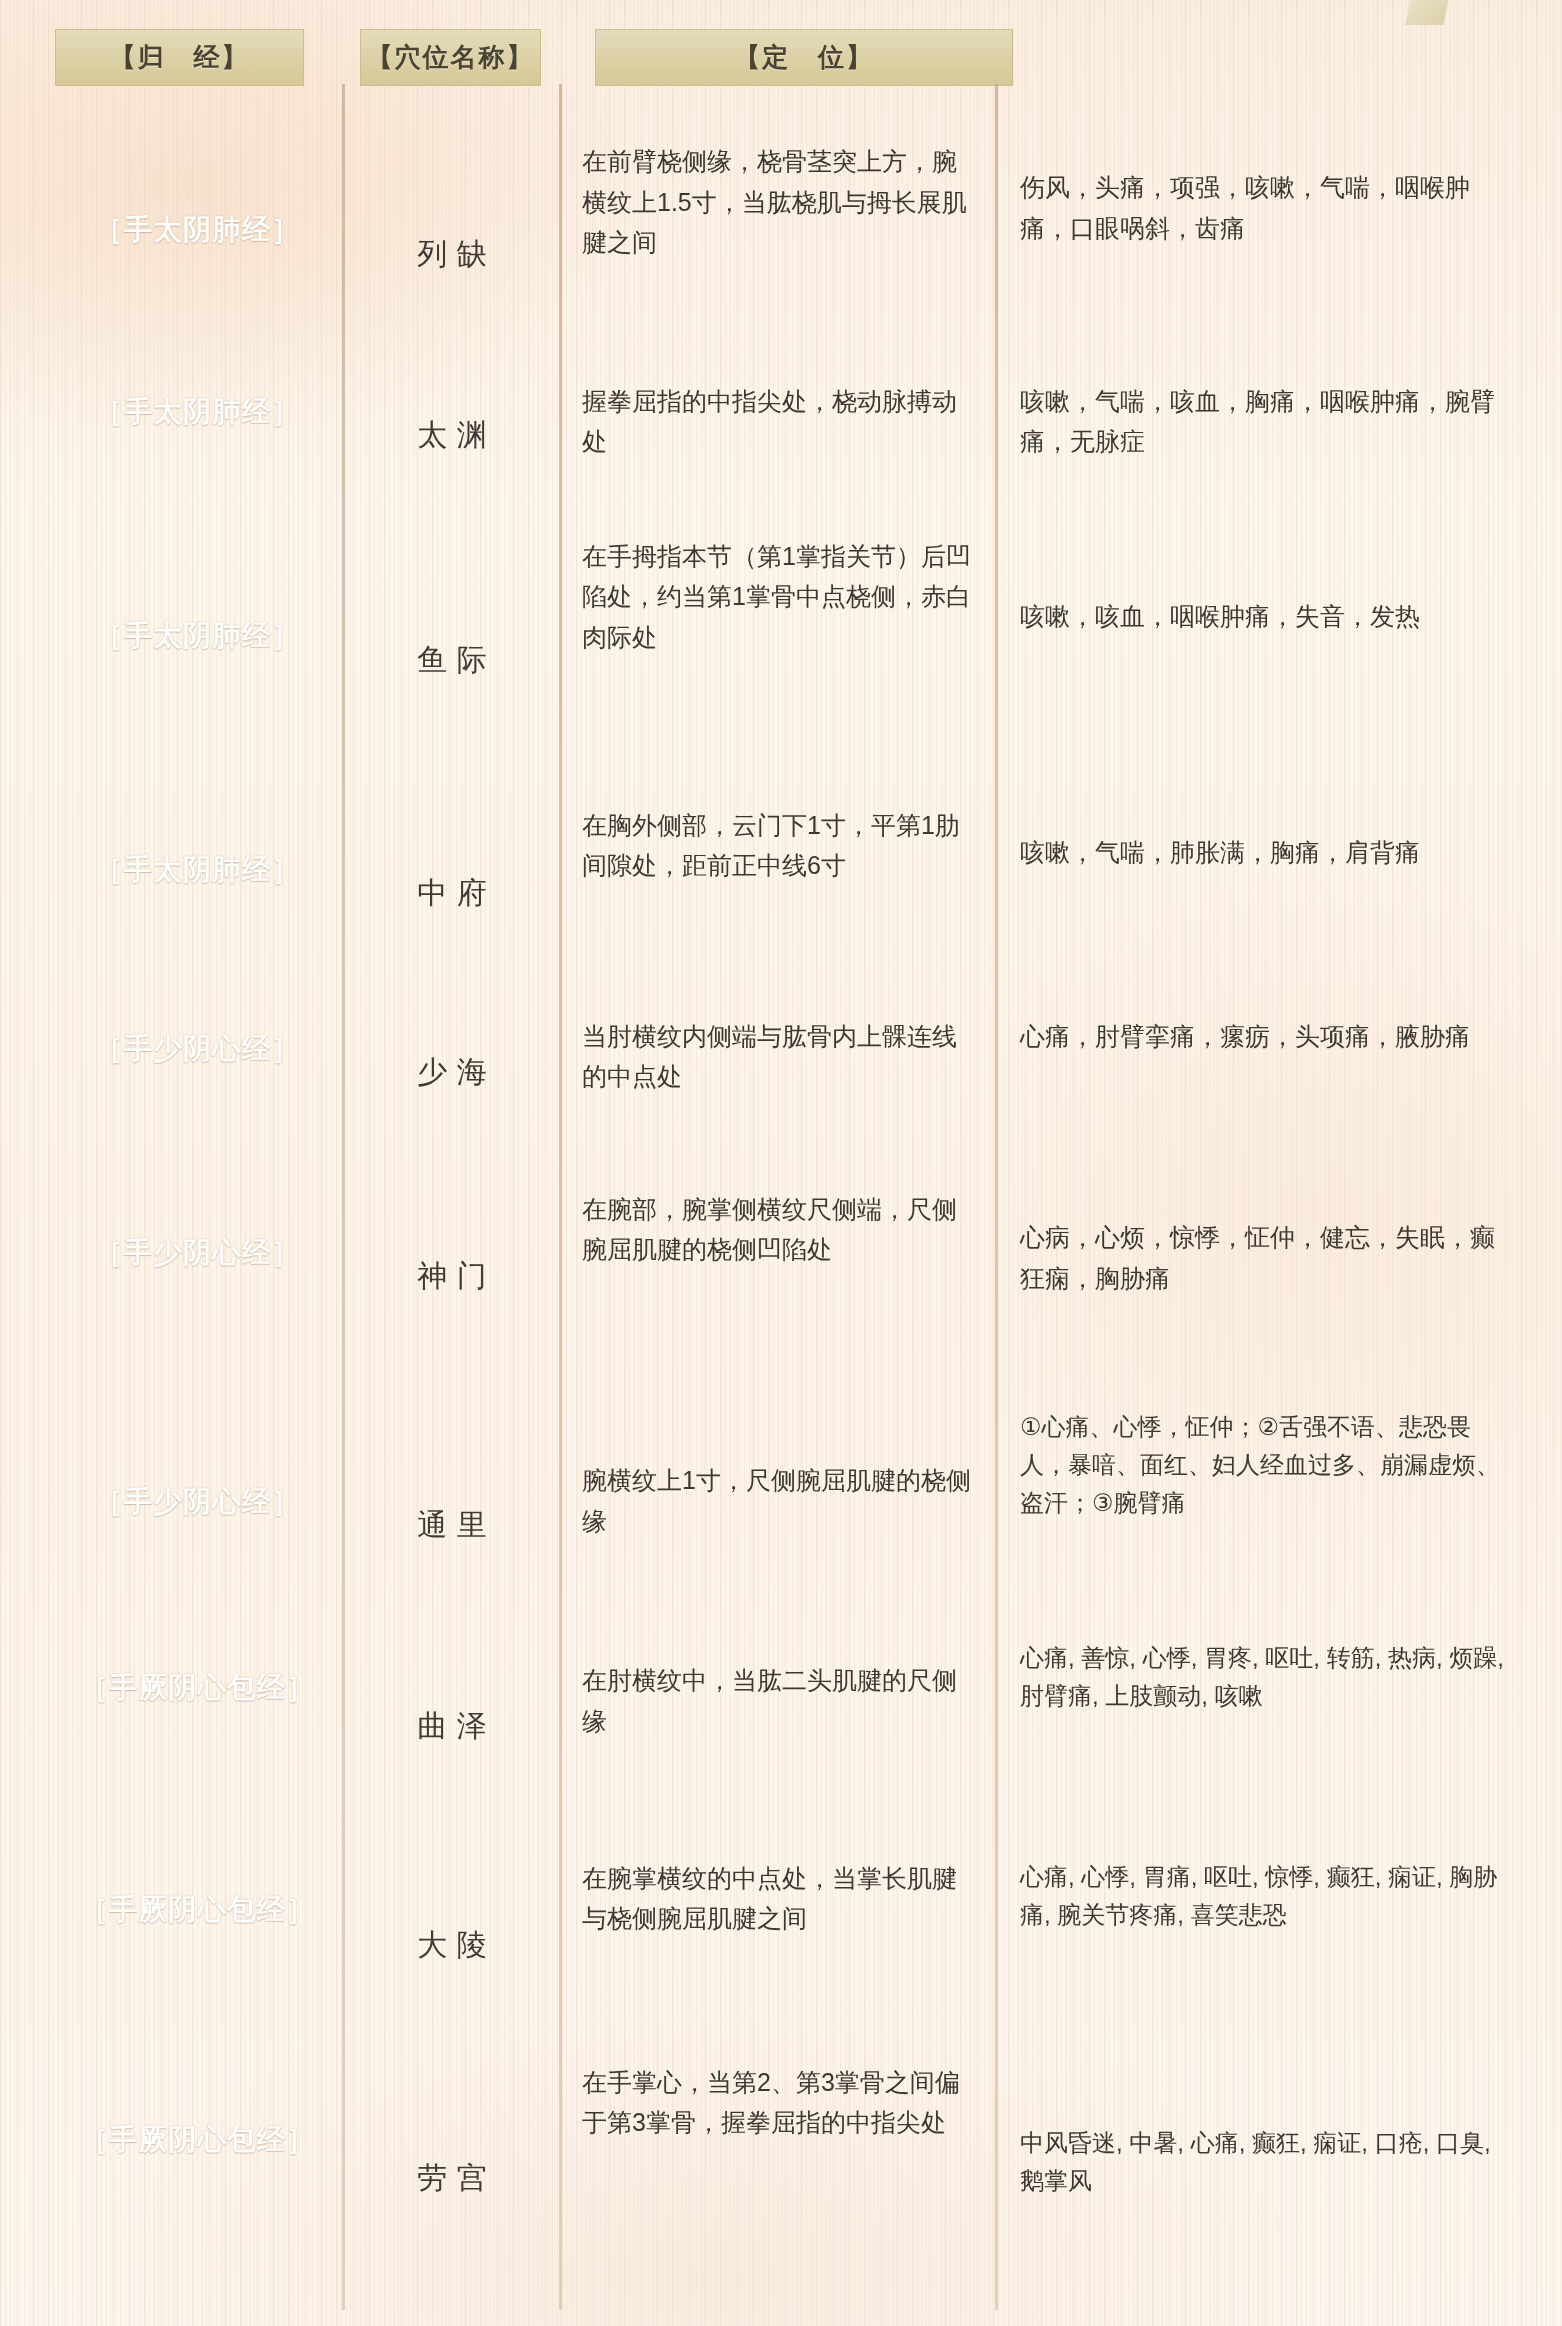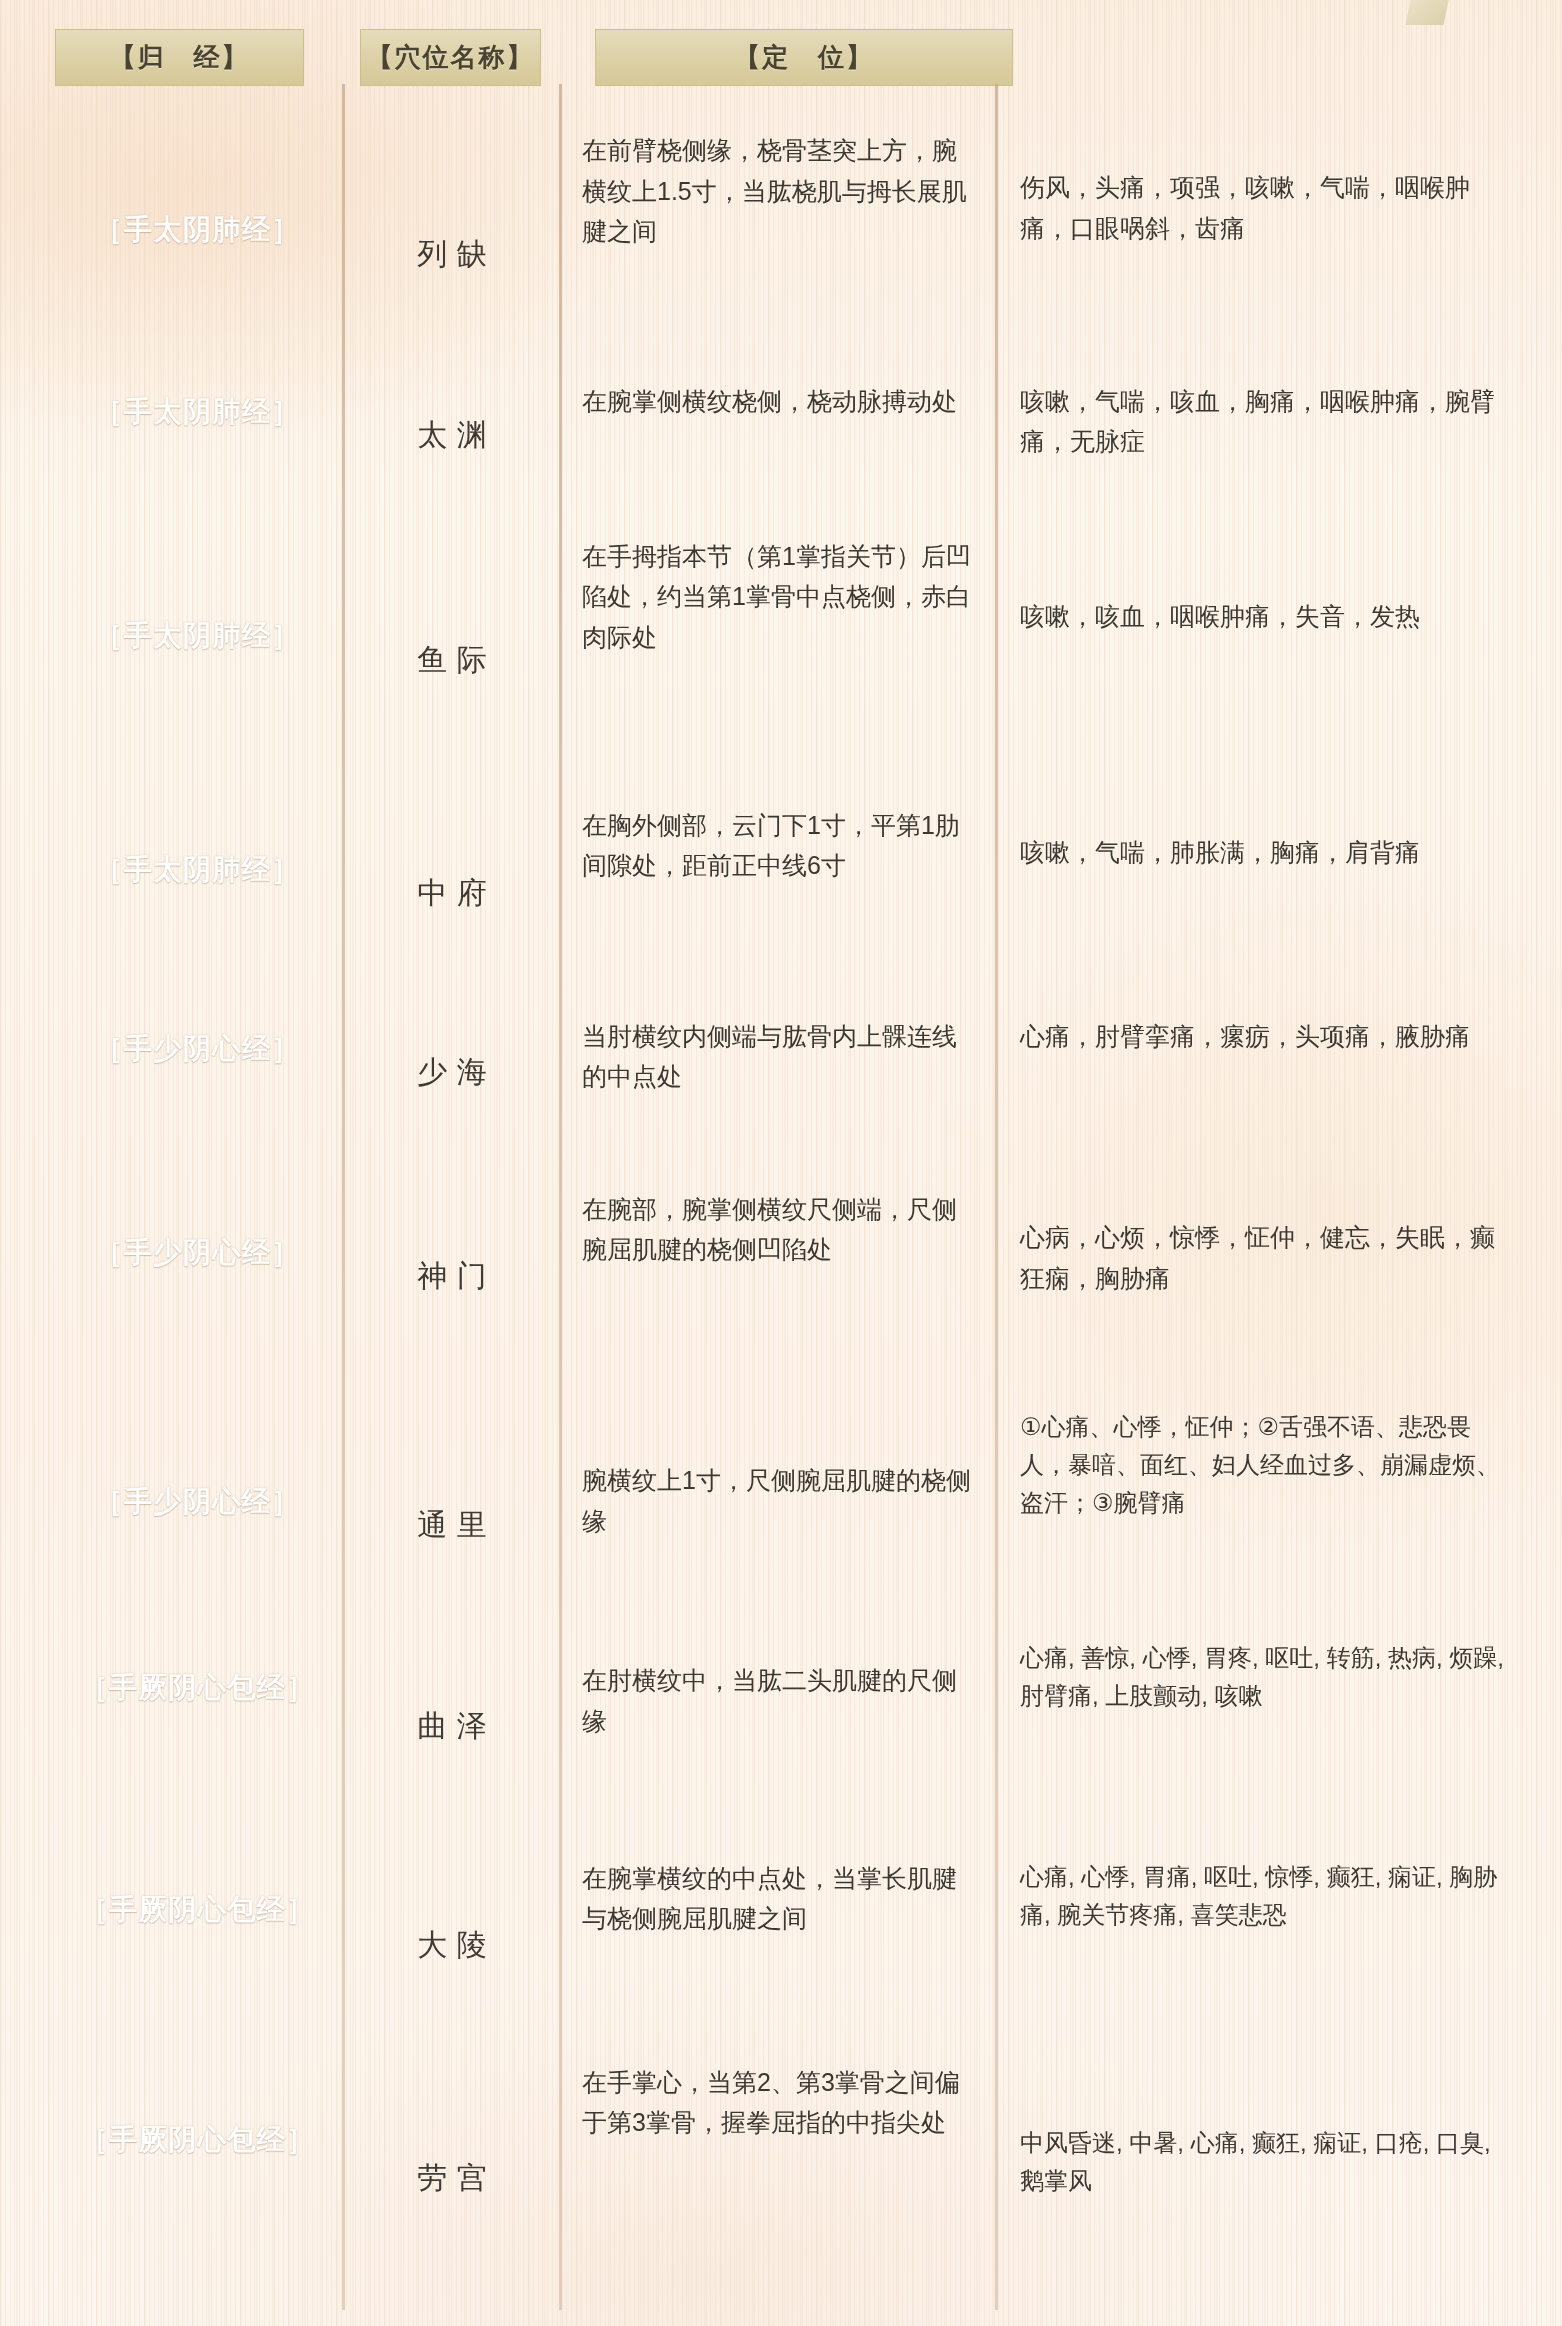--- a/index.html
+++ b/index.html
@@ -171,28 +171,28 @@
     <div class="hcell c3">【定　位】</div>
   </div>
 
   <div class="vrule v1"></div>
   <div class="vrule v2"></div>
   <div class="vrule v3"></div>
 
   <div class="row" style="top:122px;">
     <div class="cell cell-meridian" style="top:90px;">［手太阴肺经］</div>
     <div class="cell cell-point" style="top:88px;">列缺</div>
-    <div class="cell cell-loc" style="top:8px;">在前臂桡侧缘，桡骨茎突上方，腕横纹上1.5寸，当肱桡肌与拇长展肌腱之间</div>
+    <div class="cell cell-loc" style="top:19px;">在前臂桡侧缘，桡骨茎突上方，腕横纹上1.5寸，当肱桡肌与拇长展肌腱之间</div>
     <div class="cell cell-ind" style="top:45px;">伤风，头痛，项强，咳嗽，气喘，咽喉肿痛，口眼㖞斜，齿痛</div>
   </div>
 
   <div class="row" style="top:373px;">
     <div class="cell cell-meridian" style="top:21px;">［手太阴肺经］</div>
     <div class="cell cell-point" style="top:18px;">太渊</div>
-    <div class="cell cell-loc" style="top:7.6px;">在腕掌侧横纹桡侧，桡动脉搏动处</div>
+    <div class="cell cell-loc" style="top:7.6px;">握拳屈指的中指尖处，桡动脉搏动处</div>
     <div class="cell cell-ind" style="top:7.6px;">咳嗽，气喘，咳血，胸痛，咽喉肿痛，腕臂痛，无脉症</div>
   </div>
 
   <div class="row" style="top:528px;">
     <div class="cell cell-meridian" style="top:90px;">［手太阴肺经］</div>
     <div class="cell cell-point" style="top:88px;">鱼际</div>
     <div class="cell cell-loc" style="top:7.6px;">在手拇指本节（第1掌指关节）后凹陷处，约当第1掌骨中点桡侧，赤白肉际处</div>
     <div class="cell cell-ind" style="top:68px;">咳嗽，咳血，咽喉肿痛，失音，发热</div>
   </div>
 

